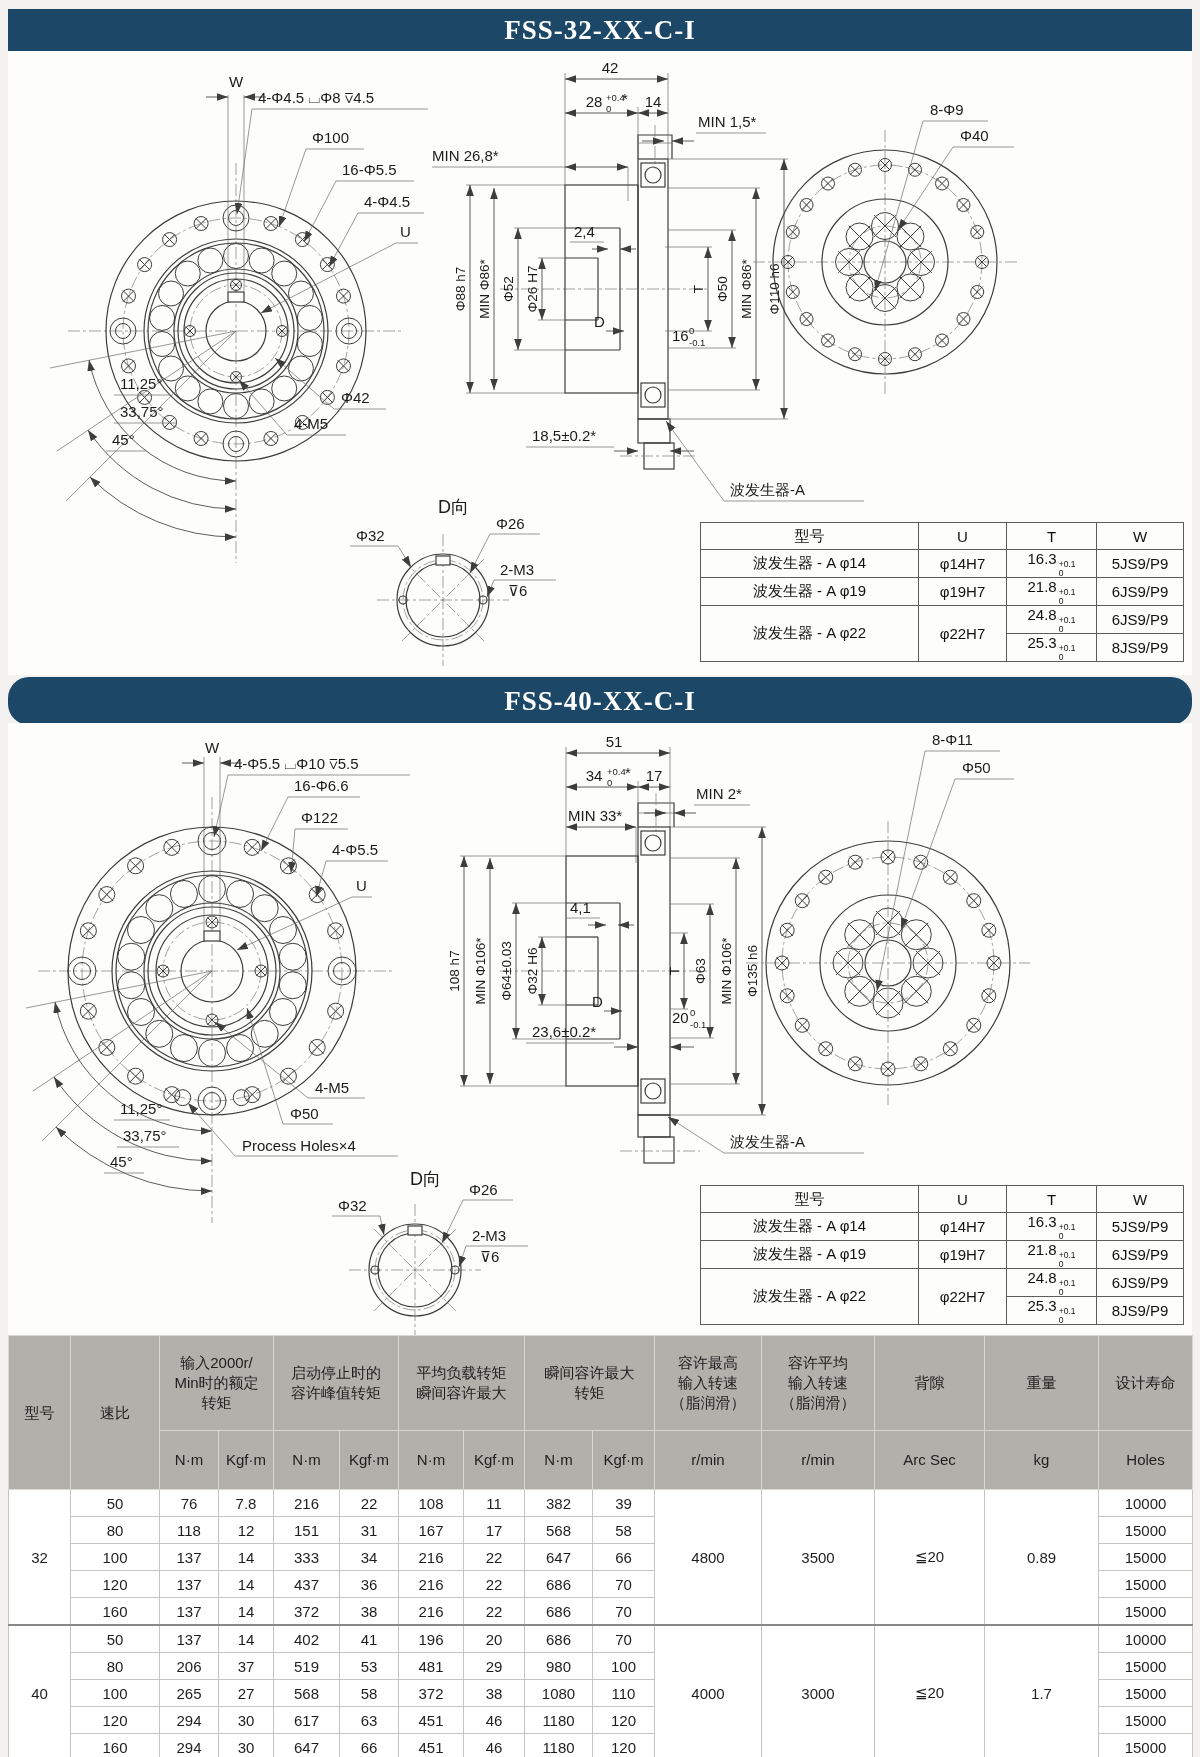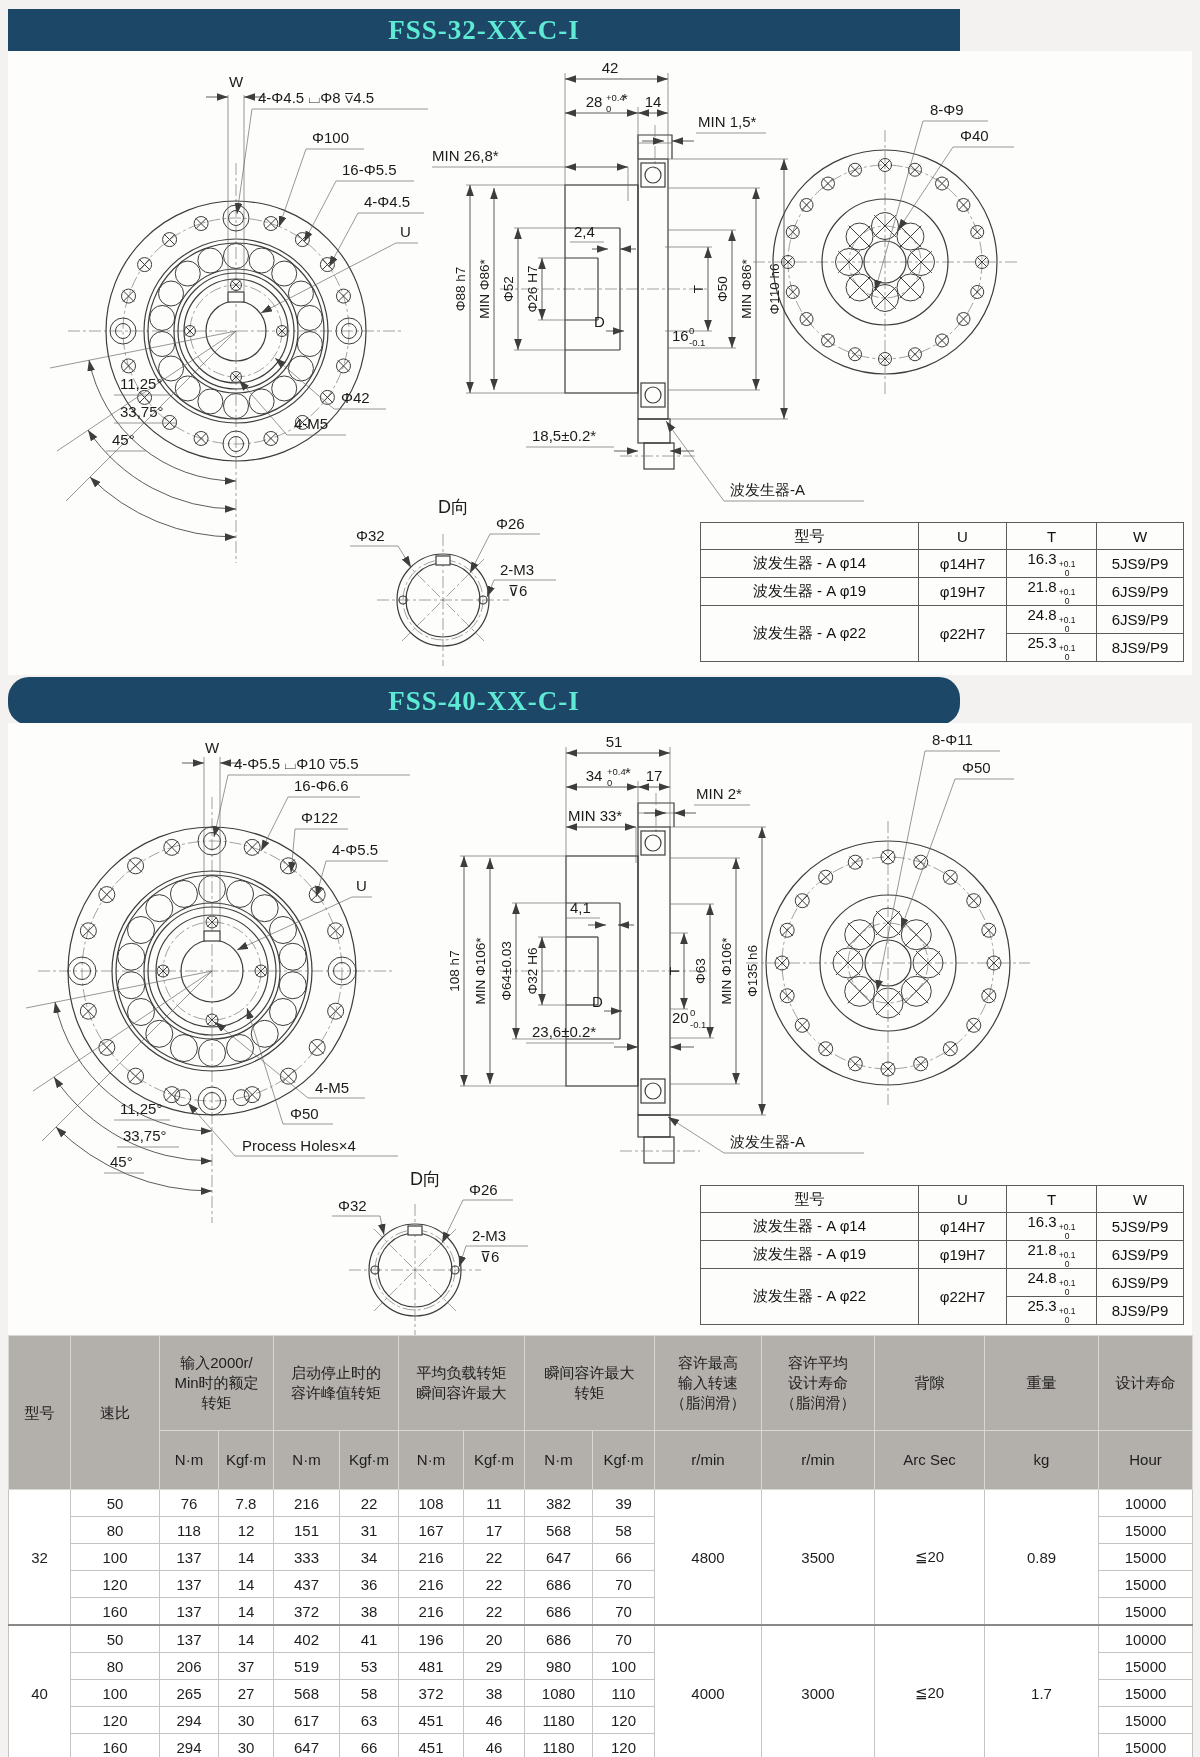--- a/index.html
+++ b/index.html
@@ -1,40 +1,40 @@
 <!DOCTYPE html>
 <html style="--accent: #1d4767; --hdrgray: #b3afab; --panel: #fdfdfb;"><head>
 <meta charset="utf-8">
 <style>
   :root{ --accent:#1d4767; --hdrgray:#b3afab; --panel:#fdfdfb; --pagebg:#f3f2f0; --line:#3d3d3d; }
   html,body{margin:0;padding:0;}
   body{background:#e9e8e6;font-family:"Liberation Sans",sans-serif;}
   .page{position:relative;width:1200px;height:1757px;background:var(--pagebg);overflow:hidden;}
-  .bar{position:absolute;left:8px;width:952px;background:var(--accent);color:#5eead4;
+  .bar{position:absolute;left:8px;width:1184px;background:var(--accent);color:#ffffff;
        display:flex;align-items:center;justify-content:center;
        font-family:"Liberation Serif",serif;font-weight:bold;font-size:27px;letter-spacing:1px;}
   #bar1{top:9px;height:42px;} #bar2{top:677px;height:48px;border-radius:21px;}
   .panel{position:absolute;left:8px;width:1184px;background:var(--panel);}
   #panel1{top:51px;height:624px;} #panel2{top:723px;height:612px;}
   svg{display:block;position:absolute;top:0;left:0;}
   svg text{font-family:"Liberation Sans",sans-serif;font-size:15px;fill:#1b1b1b;}
   svg text.sm{font-size:9.5px;} svg text.rot{font-size:13.5px;} svg text.ttl{font-size:18px;}
   .ln{stroke:var(--line);stroke-width:1.2;fill:none;}
   .thin{stroke:#6b6b6b;stroke-width:0.7;fill:none;}
   .cl{stroke:#7a7a7a;stroke-width:0.7;fill:none;stroke-dasharray:12 3 3 3;}
   .dim{stroke:#4a4a4a;stroke-width:0.9;fill:none;}
   .hole circle,.hole line{stroke:var(--line);stroke-width:1;fill:none;}
   .mask{fill:var(--panel);stroke:var(--line);stroke-width:1.2;}
   
   .wg{position:absolute;left:692px;width:483px;border-collapse:collapse;background:#fdfdfb;
       font-size:15px;color:#111;table-layout:fixed;}
   .wg th,.wg td{border:1px solid #5c5c5c;text-align:center;height:26px;padding:0 2px;font-weight:normal;}
   #wg1{top:471px;} #wg2{top:462px;}
   .tolwrap{display:inline-flex;flex-direction:column;font-size:8.5px;line-height:8.5px;
-           vertical-align:-3px;margin-left:2px;text-align:center;}
+           vertical-align:-3px;margin-left:2px;text-align:left;}
   
   .spec{position:absolute;left:8px;top:1335px;width:1184px;border-collapse:collapse;
         font-size:15px;color:#1e1e1e;table-layout:fixed;border:1px solid #8a8886;background:#fff;}
   .spec th{background:var(--hdrgray);font-weight:normal;border:1px solid #d9d7d4;
            white-space:pre-line;padding:2px 3px;line-height:20px;}
   .spec thead tr.r1 th{height:90px;}
   .spec thead tr.units th{height:54px;text-align:center;}
   .spec td{background:#fff;border:1px solid #c6c4c1;text-align:center;height:26px;padding:0;}
   .spec tbody tr.gstart td{border-top:2px solid #8a8886;}
 </style>
@@ -940,40 +940,40 @@
         <th colspan="2">启动停止时的
 容许峰值转矩</th>
         <th colspan="2">平均负载转矩
 瞬间容许最大</th>
         <th colspan="2">瞬间容许最大
 转矩</th>
         <th>容许最高
 输入转速
 （脂润滑）</th>
         <th>容许平均
-设计寿命
+输入转速
 （脂润滑）</th>
         <th>背隙</th>
         <th>重量</th>
         <th>设计寿命</th>
       </tr>
       <tr class="units">
         <th>N·m</th>
         <th>Kgf·m</th>
         <th>N·m</th>
         <th>Kgf·m</th>
         <th>N·m</th>
         <th>Kgf·m</th>
         <th>N·m</th>
         <th>Kgf·m</th>
         <th>r/min</th>
         <th>r/min</th>
         <th>Arc Sec</th>
         <th>kg</th>
-        <th>Hour</th>
+        <th>Holes</th>
       </tr>
     </thead>
     <tbody id="spec-body">
         <tr>
           <td rowspan="5">32</td>
           <td>50</td>
           <td>76</td>
           <td>7.8</td>
           <td>216</td>
           <td>22</td>

